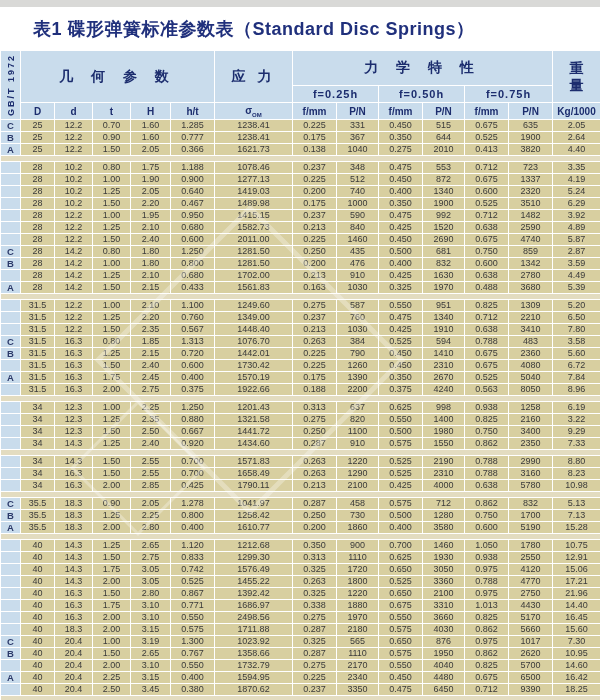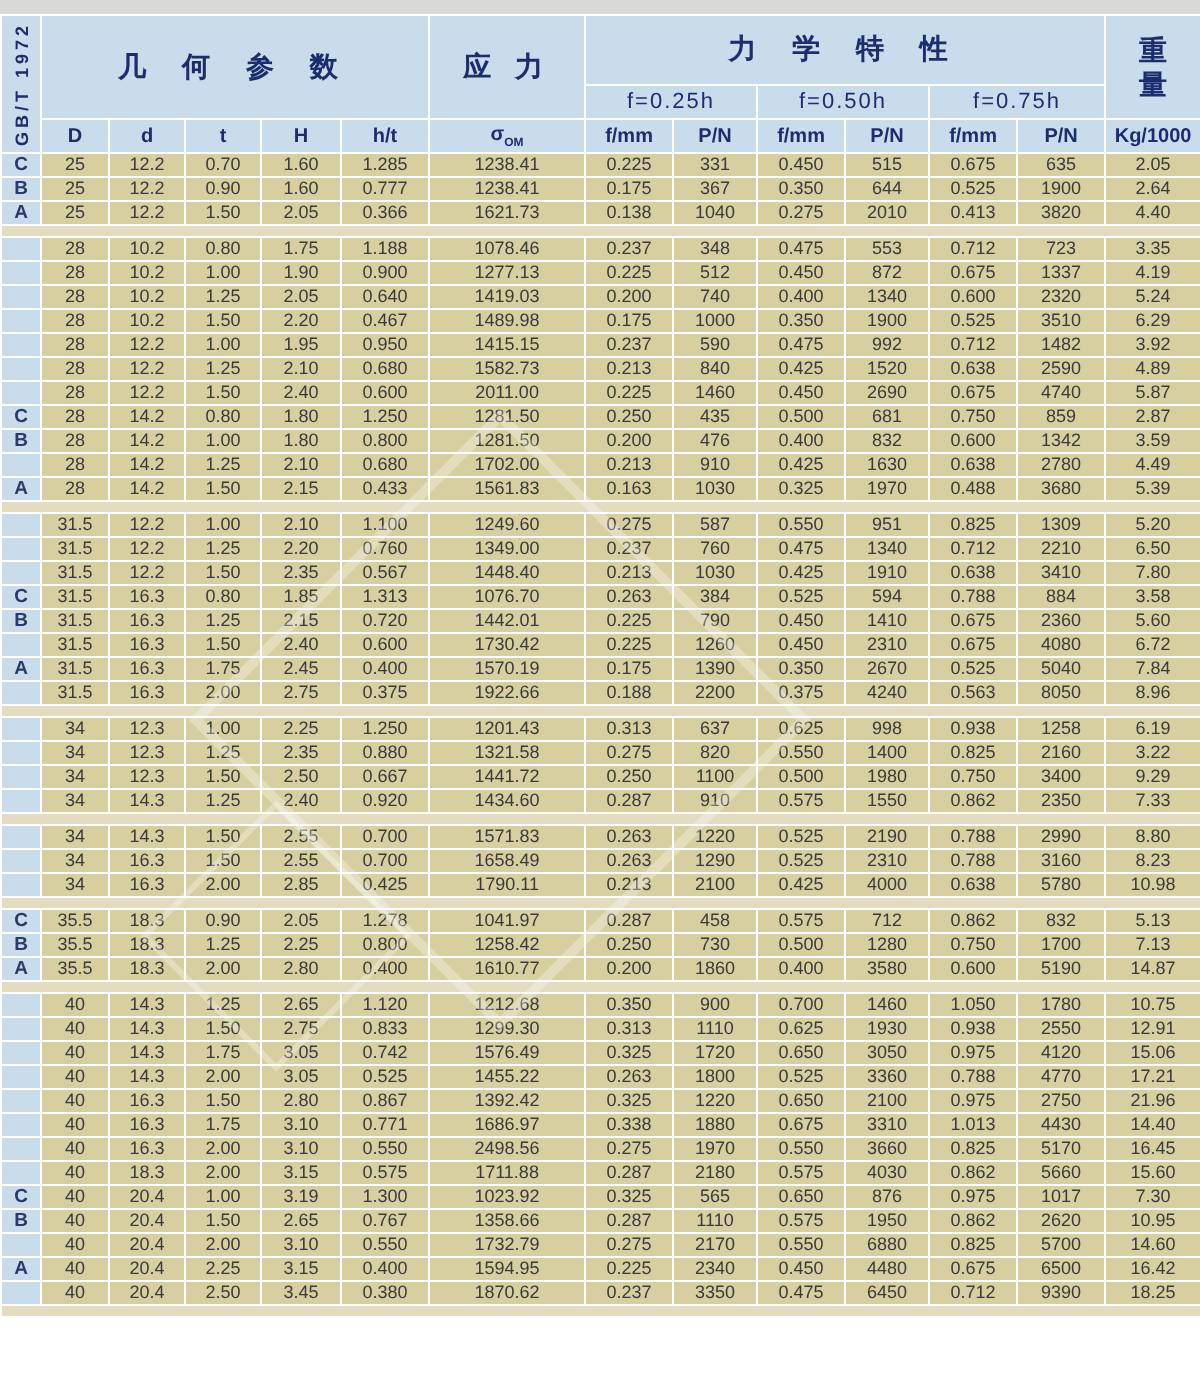--- a/index.html
+++ b/index.html
@@ -7,21 +7,21 @@
   .page{position:relative;width:600px;height:700px;overflow:hidden;background:#ffffff;}
   .topstrip{height:7px;background:#d9d9d7;}
   .title{color:#20307c;font-weight:bold;font-size:18px;letter-spacing:0.5px;
          padding:10px 0 9px 33px;background:#ffffff;white-space:nowrap;}
   table{border-collapse:collapse;table-layout:fixed;width:600px;}
   td,th{border:1px solid #ffffff;overflow:hidden;white-space:nowrap;padding:0;}
   thead th{background:#c9dcec;color:#1c2d6e;}
   th.hd-big{font-size:14px;font-weight:bold;letter-spacing:7px;}
   th.hd-big.tight{letter-spacing:4px;}
   tr.r1 th{height:34px;}
-  tr.r2 th{height:16px;font-size:11px;font-weight:normal;letter-spacing:1px;}
+  tr.r2 th{height:16px;font-size:11px;font-weight:bold;letter-spacing:1px;}
   tr.r3 th{height:16px;font-size:10px;font-weight:bold;}
   th.kg{font-weight:normal;font-size:9px;}
   .std-cell{vertical-align:middle;}
   .std-text{writing-mode:vertical-rl;transform:rotate(180deg);font-size:9px;
             letter-spacing:2px;color:#1c2d6e;font-weight:bold;margin:0 auto;}
   .weight-cell div{font-size:14px;font-weight:bold;line-height:17px;text-align:center;}
   .sigma-sub{font-size:6px;vertical-align:sub;}
   tbody td{background:#d8cfa0;color:#3a3a3a;font-size:9px;text-align:center;
            height:11px;line-height:11px;}
   tbody td.g{background:#c9dcec;color:#2c3a6b;font-size:9.5px;font-weight:bold;}
@@ -29,20 +29,21 @@
   .wm{position:absolute;pointer-events:none;border:5px solid rgba(255,255,255,0.30);
       transform:rotate(-45deg);}
   .wm1{width:210px;height:210px;top:250px;left:140px;}
   .wm2{width:90px;height:90px;top:420px;left:90px;border-width:3px;}
 </style>
 </head>
 <body>
 
 <div class="page">
   <div class="topstrip"></div>
+  <div class="title">表1 碟形弹簧标准参数表（Standard Disc Springs）</div>
 
   <table>
     <colgroup>
       <col style="width:20px">
         <col style="width:34px">
         <col style="width:38px">
       <col style="width:38px">
         <col style="width:40px">
         <col style="width:44px">
       <col style="width:78px">
@@ -375,21 +376,21 @@
           <td>16.3</td>
           <td>0.80</td>
           <td>1.85</td>
           <td>1.313</td>
           <td>1076.70</td>
           <td>0.263</td>
           <td>384</td>
           <td>0.525</td>
           <td>594</td>
           <td>0.788</td>
-          <td>884</td>
+          <td>483</td>
           <td>3.58</td>
         </tr>
         <tr>
           <td class="g">B</td>
           <td>31.5</td>
           <td>16.3</td>
           <td>1.25</td>
           <td>2.15</td>
           <td>0.720</td>
           <td>1442.01</td>
@@ -609,21 +610,21 @@
           <td>2.00</td>
           <td>2.80</td>
           <td>0.400</td>
           <td>1610.77</td>
           <td>0.200</td>
           <td>1860</td>
           <td>0.400</td>
           <td>3580</td>
           <td>0.600</td>
           <td>5190</td>
-          <td>14.87</td>
+          <td>15.28</td>
         </tr>
         <tr class="sep">
           <td colspan="14"></td>
         </tr>
         <tr>
           <td class="g"></td>
           <td>40</td>
           <td>14.3</td>
           <td>1.25</td>
           <td>2.65</td>
@@ -785,21 +786,21 @@
           <td class="g"></td>
           <td>40</td>
           <td>20.4</td>
           <td>2.00</td>
           <td>3.10</td>
           <td>0.550</td>
           <td>1732.79</td>
           <td>0.275</td>
           <td>2170</td>
           <td>0.550</td>
-          <td>6880</td>
+          <td>4040</td>
           <td>0.825</td>
           <td>5700</td>
           <td>14.60</td>
         </tr>
         <tr>
           <td class="g">A</td>
           <td>40</td>
           <td>20.4</td>
           <td>2.25</td>
           <td>3.15</td>

